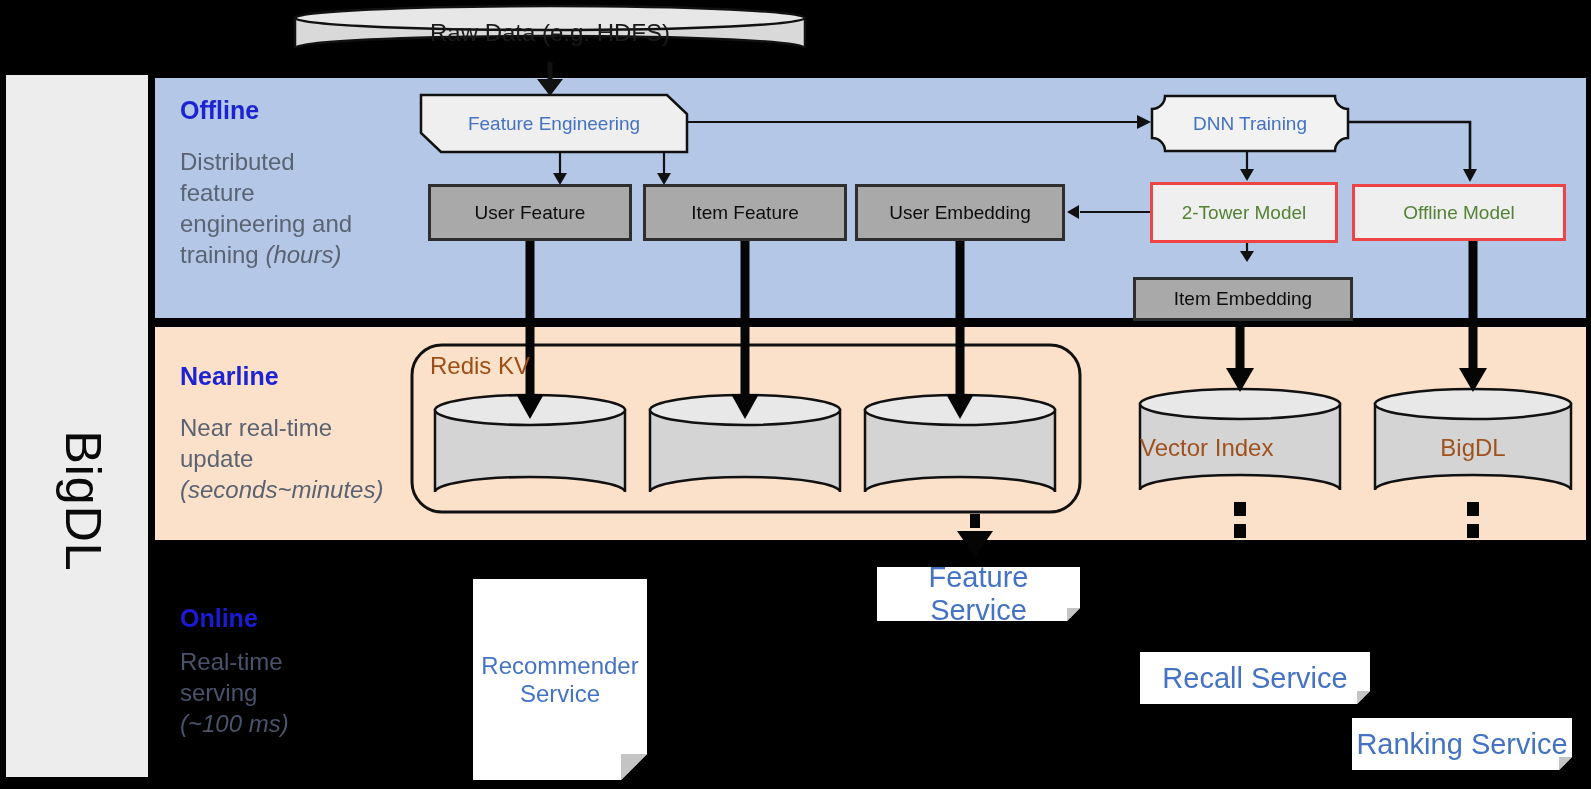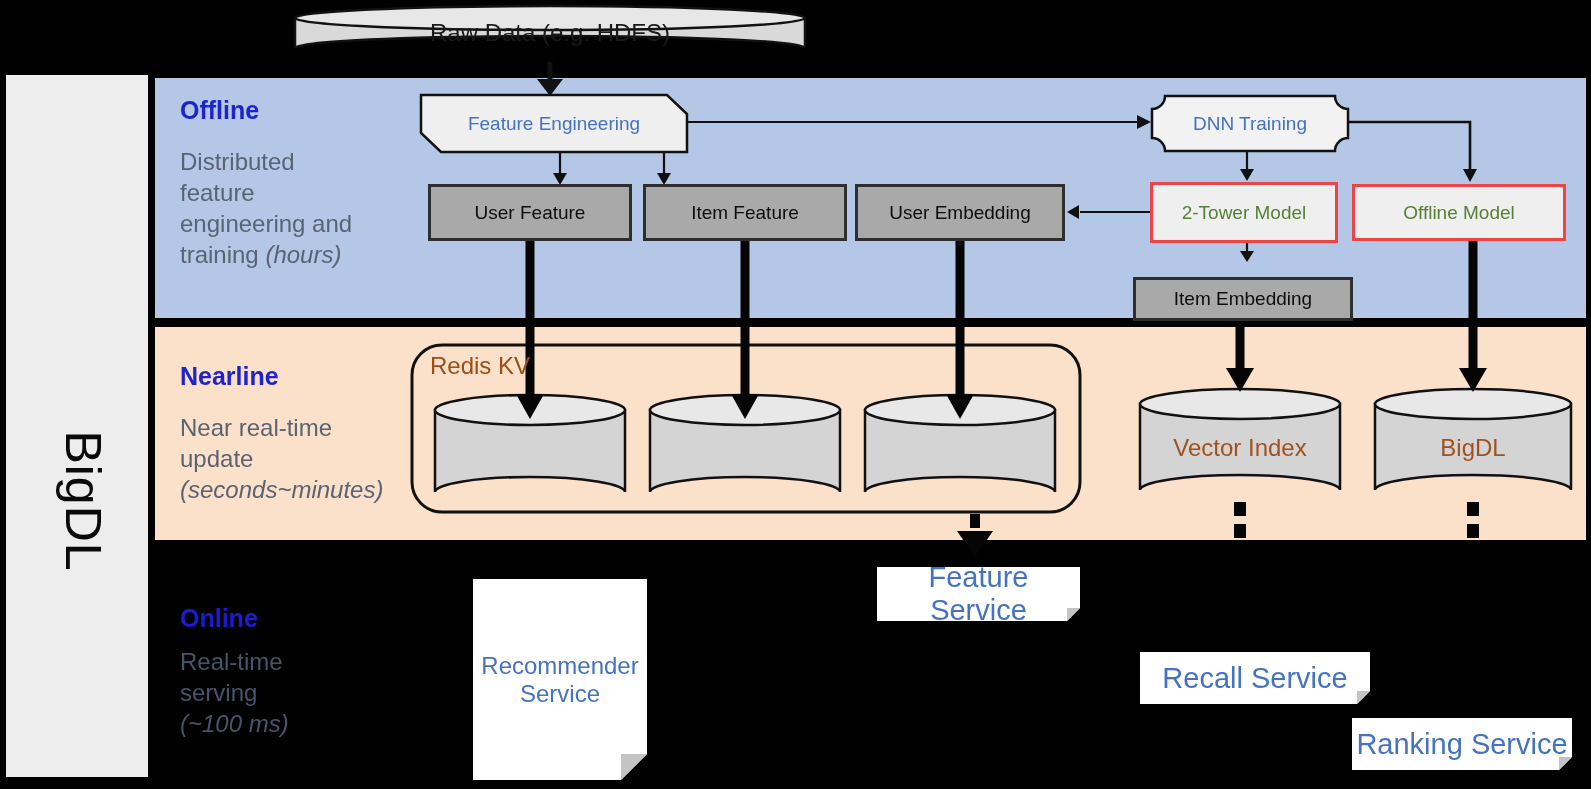--- a/index.html
+++ b/index.html
@@ -158,21 +158,21 @@
 
   <div class="node gray-box" style="left:428px;top:184px;width:204px;height:57px;">User Feature</div>
   <div class="node gray-box" style="left:643px;top:184px;width:204px;height:57px;">Item Feature</div>
   <div class="node gray-box" style="left:855px;top:184px;width:210px;height:57px;">User Embedding</div>
 
   <div class="node round-box" style="left:1150px;top:182px;width:188px;height:61px;">2-Tower Model</div>
   <div class="node round-box" style="left:1352px;top:184px;width:214px;height:57px;">Offline Model</div>
   <div class="node gray-box" style="left:1133px;top:277px;width:220px;height:44px;">Item Embedding</div>
 
   <div class="label" id="redis-kv-label" style="left:430px;top:352px;">Redis KV</div>
-  <div class="label cyl-label" style="left:1140px;top:434px;width:200px;text-align:center;font-size:24px;">Vector Index</div>
+  <div class="label cyl-label" style="left:1140px;top:434px;width:200px;font-size:24px;">Vector Index</div>
   <div class="label cyl-label" style="left:1375px;top:434px;width:196px;text-align:center;font-size:24px;">BigDL</div>
 
   <div class="service" style="left:473px;top:579px;width:174px;height:201px;--fold:26px;">
     <div class="paper"></div>
     <div class="fold"></div>
     <div class="svc-label" style="font-size:24px;">Recommender Service</div>
   </div>
 
   <div class="service" style="left:877px;top:567px;width:203px;height:54px;--fold:13px;">
     <div class="paper"></div>

